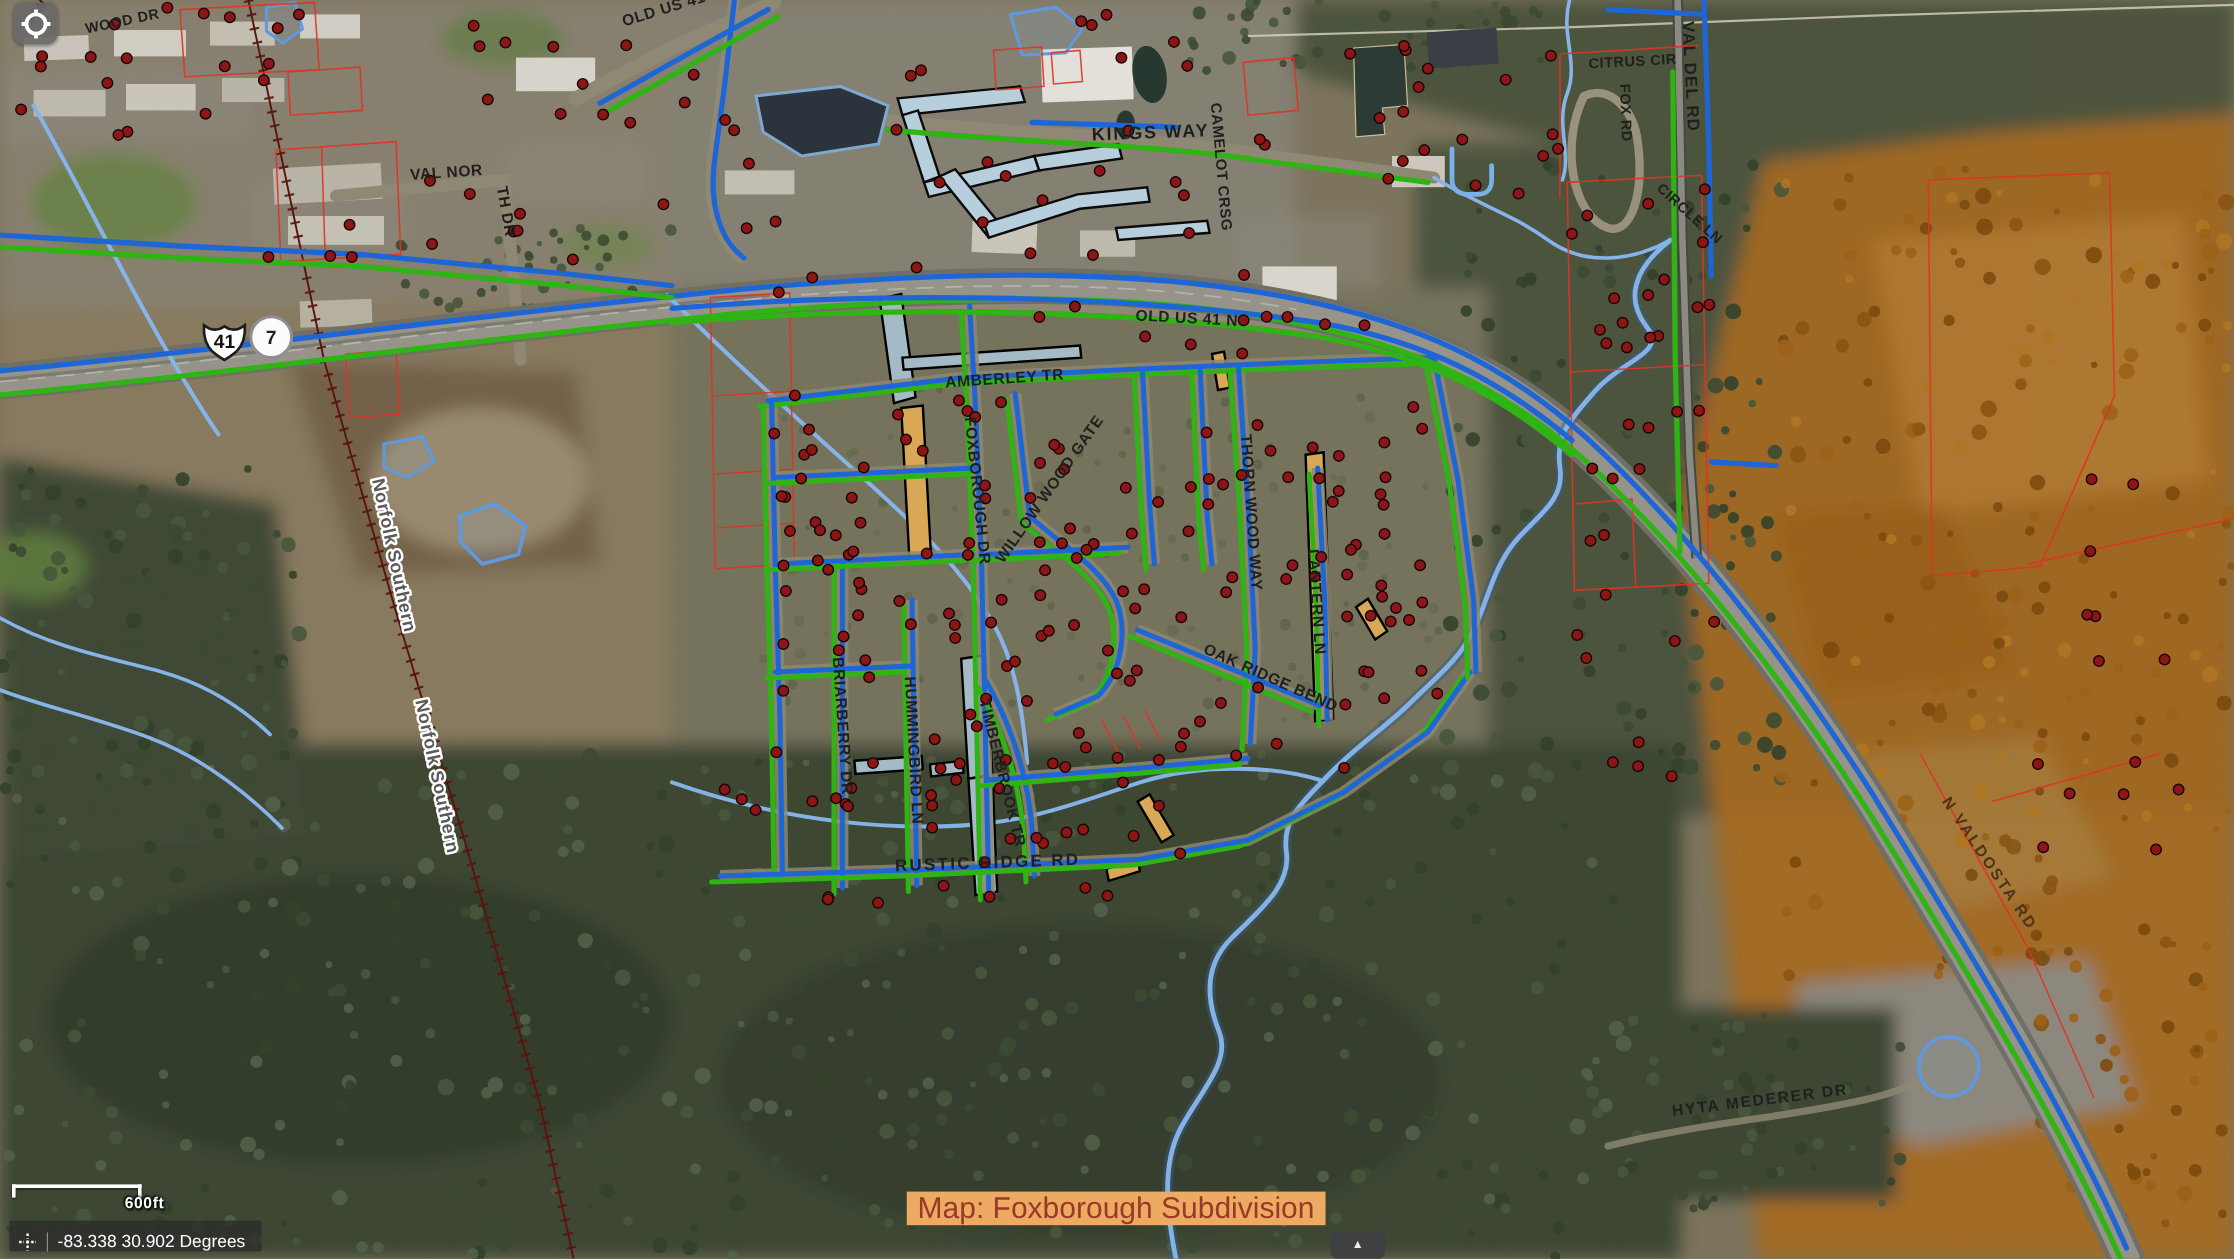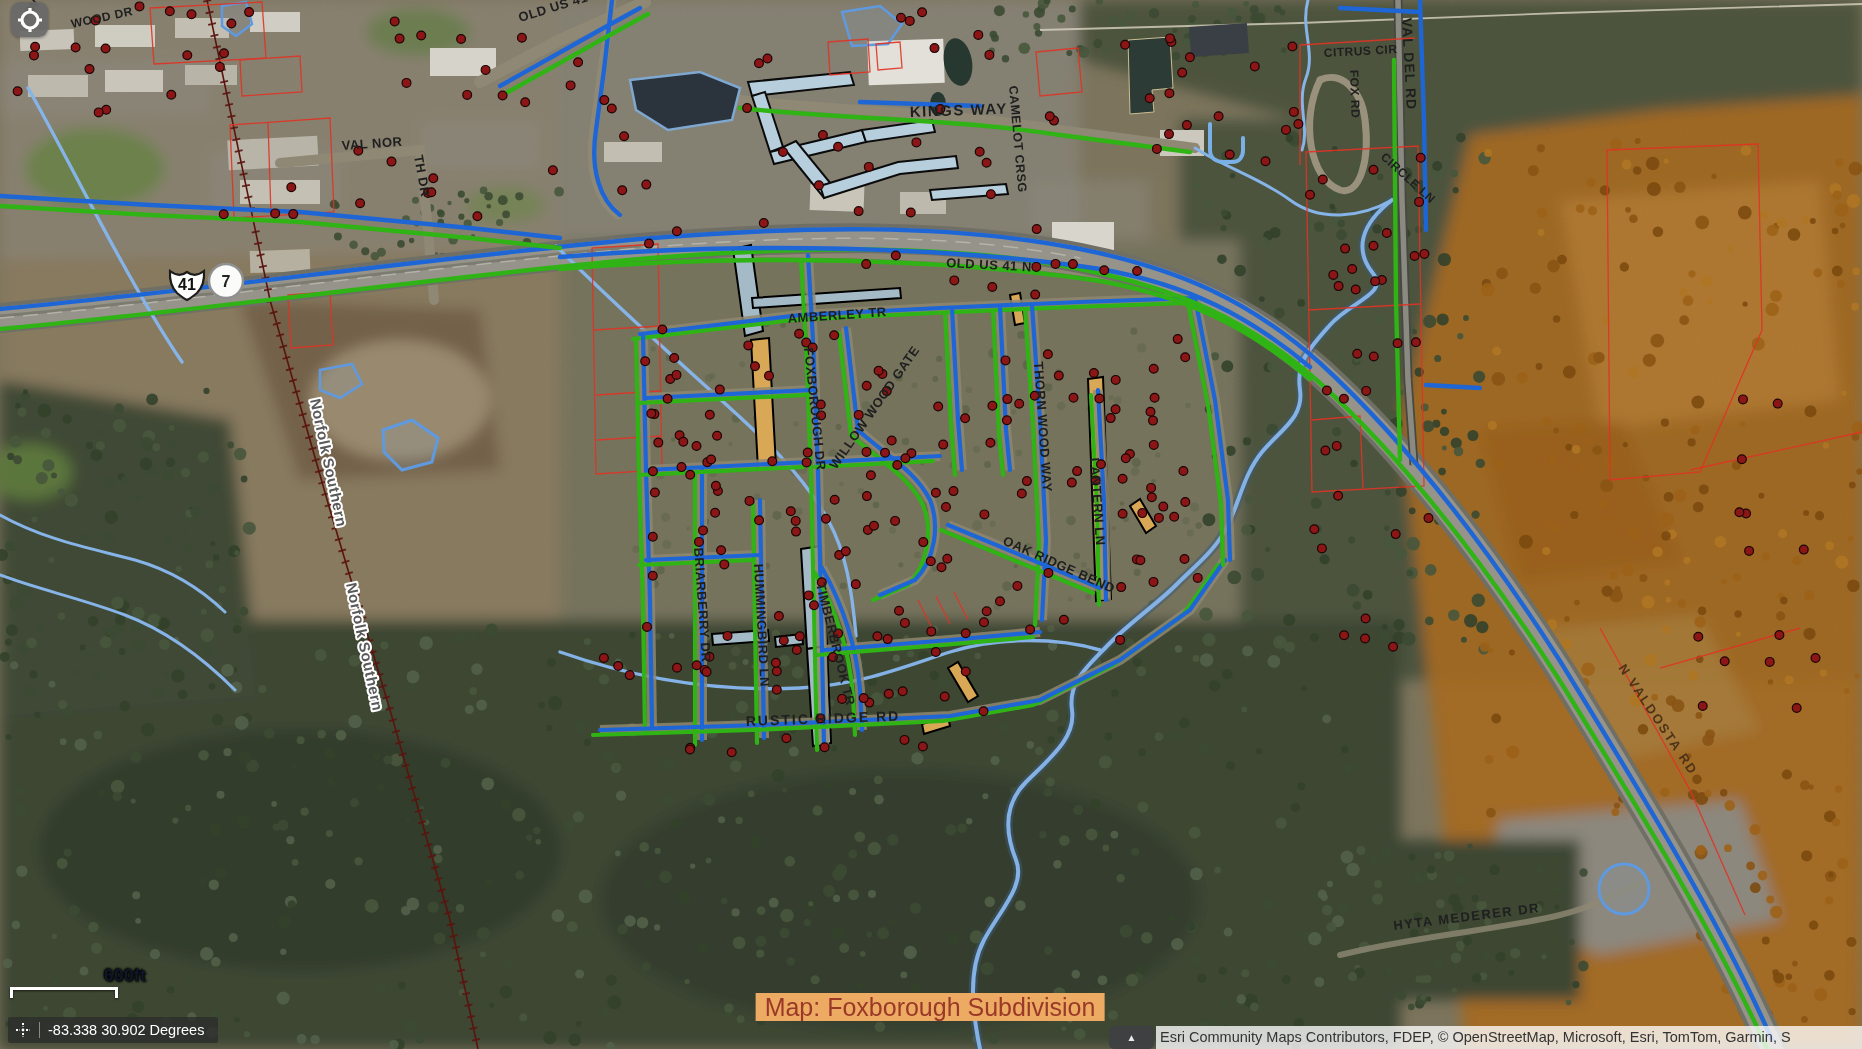--- a/index.html
+++ b/index.html
@@ -8,25 +8,25 @@
   #map-wrap{position:absolute;inset:0;cursor:default;}
   svg text{font-family:"Liberation Sans",sans-serif;}
   
   .locate-btn{position:absolute;left:11px;top:2px;width:37px;height:35px;
     background:rgba(104,104,104,.92);border-radius:9px;display:flex;align-items:center;
     justify-content:center;box-shadow:0 1px 3px rgba(0,0,0,.4);}
   
   .scalebar{position:absolute;left:10px;top:987px;width:108px;height:11px;
     border:3px solid #fff;border-bottom:none;box-sizing:border-box;
     filter:drop-shadow(0 1px 1px rgba(0,0,0,.6));}
-  .scalebar-label{position:absolute;left:104px;top:966px;color:#0f172a;font-size:17px;
+  .scalebar-label{position:absolute;left:104px;top:995px;color:#ffffff;font-size:13px;
     font-weight:700;letter-spacing:.5px;
     text-shadow:0 0 3px #000,1px 1px 2px #000,-1px -1px 2px #000;}
   
-  .coords{position:absolute;left:8px;top:1017px;height:26px;display:flex;align-items:center;
+  .coords{position:absolute;left:8px;top:1017px;height:26px;display:flex;align-items:flex-end;
     gap:8px;background:rgba(44,44,44,.78);color:#fff;font-size:14.5px;
     padding:0 14px 0 7px;border-radius:2px;}
   .coords .sep{width:1px;height:16px;background:#8a8a8a;}
   
   .stamp{position:absolute;left:930px;top:993px;transform:translateX(-50%);
     display:flex;flex-direction:column;align-items:center;text-align:center;
     font-size:25px;line-height:28px;}
   .stamp span{display:inline-block;padding:0 9px;}
   
   .attr-toggle{position:absolute;left:1109px;top:1026px;width:45px;height:23px;
@@ -1885,17 +1885,14 @@
     <span>-83.338 30.902 Degrees</span>
   </div>
 
   <div class="stamp">
     <span id="stamp1" style="background: rgb(237, 170, 99); color: rgb(154, 57, 40);">Map: Foxborough Subdivision</span>
   </div>
 
   <div class="attr-toggle">
     <span>▲</span>
   </div>
-  <div class="attr-bar">
-    <span>Esri Community Maps Contributors, FDEP, © OpenStreetMap, Microsoft, Esri, TomTom, Garmin, S</span>
-  </div>
 
 </div>
 
 </body></html>

